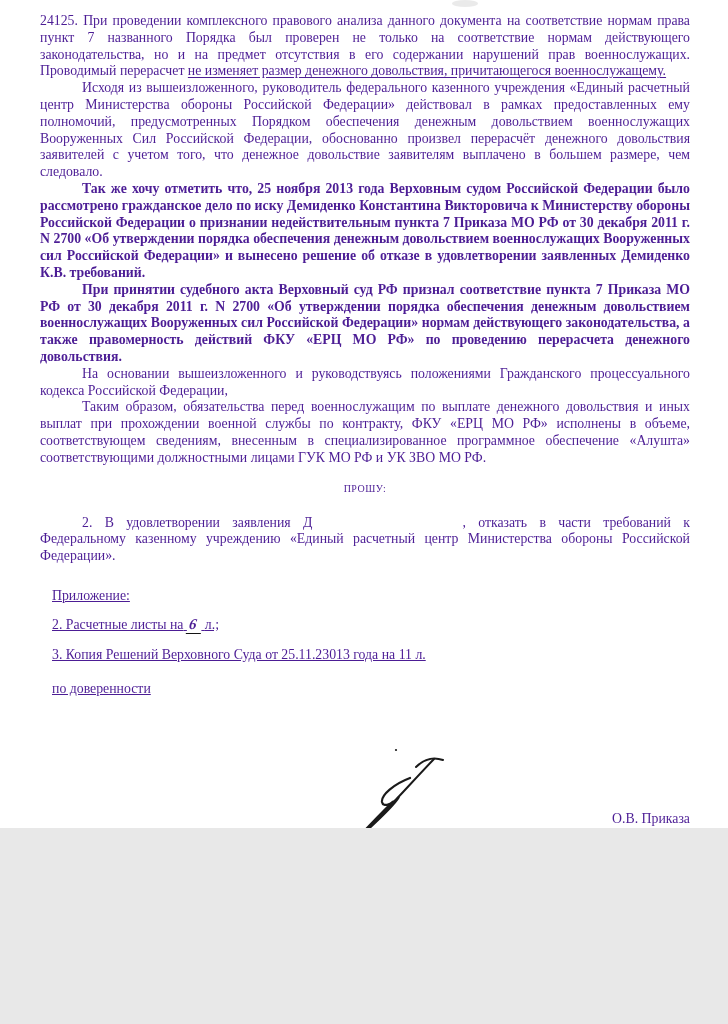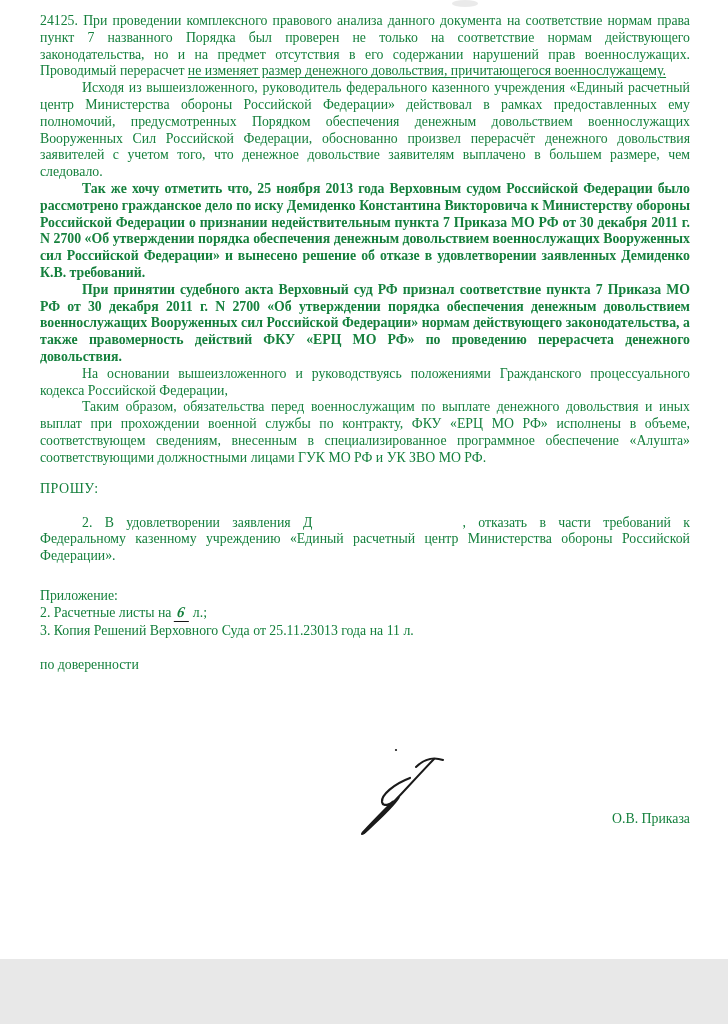--- a/index.html
+++ b/index.html
@@ -3,66 +3,68 @@
 <meta charset="utf-8">
 <style>
   html, body {
     margin: 0;
     padding: 0;
     background: #e8e8e8;
   }
   .page {
     position: relative;
     width: 728px;
-    height: 959px;
+    height: 828px;
     margin: 0 auto;
     background: #ffffff;
     font-family: "Liberation Serif", "DejaVu Serif", serif;
-    color: #15803d;
+    color: #4c1d95;
     overflow: hidden;
   }
   .content {
     position: absolute;
     top: 13px;
     left: 40px;
     width: 650px;
   }
   .para {
     margin: 0;
     font-size: 13.8px;
     line-height: 16.8px;
     text-align: justify;
     text-indent: 42px;
   }
   .para.noindent { text-indent: 0; }
   .para.bold { font-weight: 700; }
   .u { text-decoration: underline; text-underline-offset: 2px; }
   .heading {
     margin: 13px 0 18px 0;
-    font-size: 14px;
+    font-size: 10px;
     line-height: 17px;
+    text-align: center;
     text-indent: 0;
     letter-spacing: 0.5px;
   }
   .gap {
     display: inline-block;
     height: 1px;
     vertical-align: baseline;
   }
   .gap1 { width: 150px; }
   .gap2 { width: 92px; }
   .attachments {
     margin-top: 22px;
   }
   .plain-line {
-    margin: 0;
+    margin: 12px;
     font-size: 13.8px;
     line-height: 17px;
     text-align: left;
     text-indent: 0;
+    text-decoration: underline;
   }
   .handwritten-count {
     display: inline-block;
     font-style: italic;
     font-weight: 700;
     font-size: 15px;
     border-bottom: 1.4px solid #141414;
     padding: 0 5px 0 2px;
     transform: skewX(-8deg);
   }

